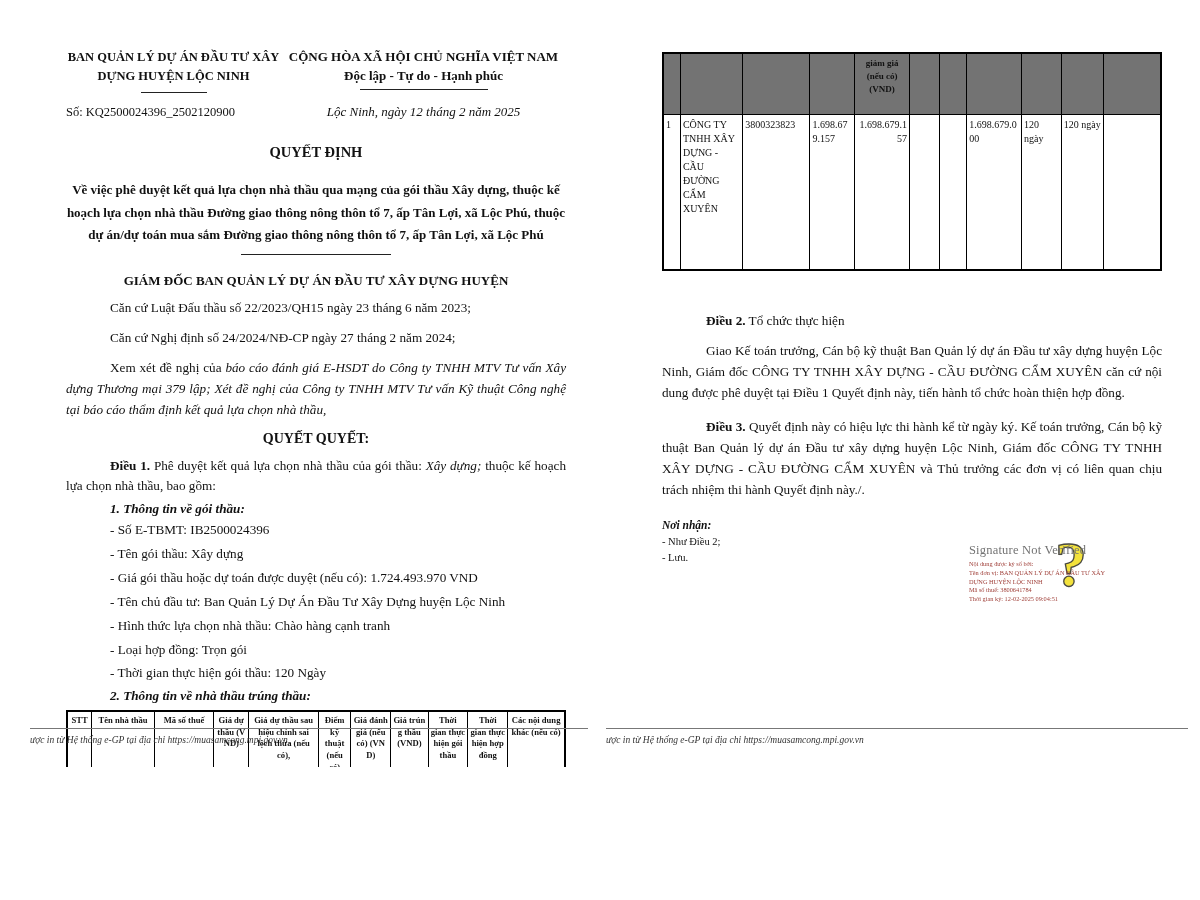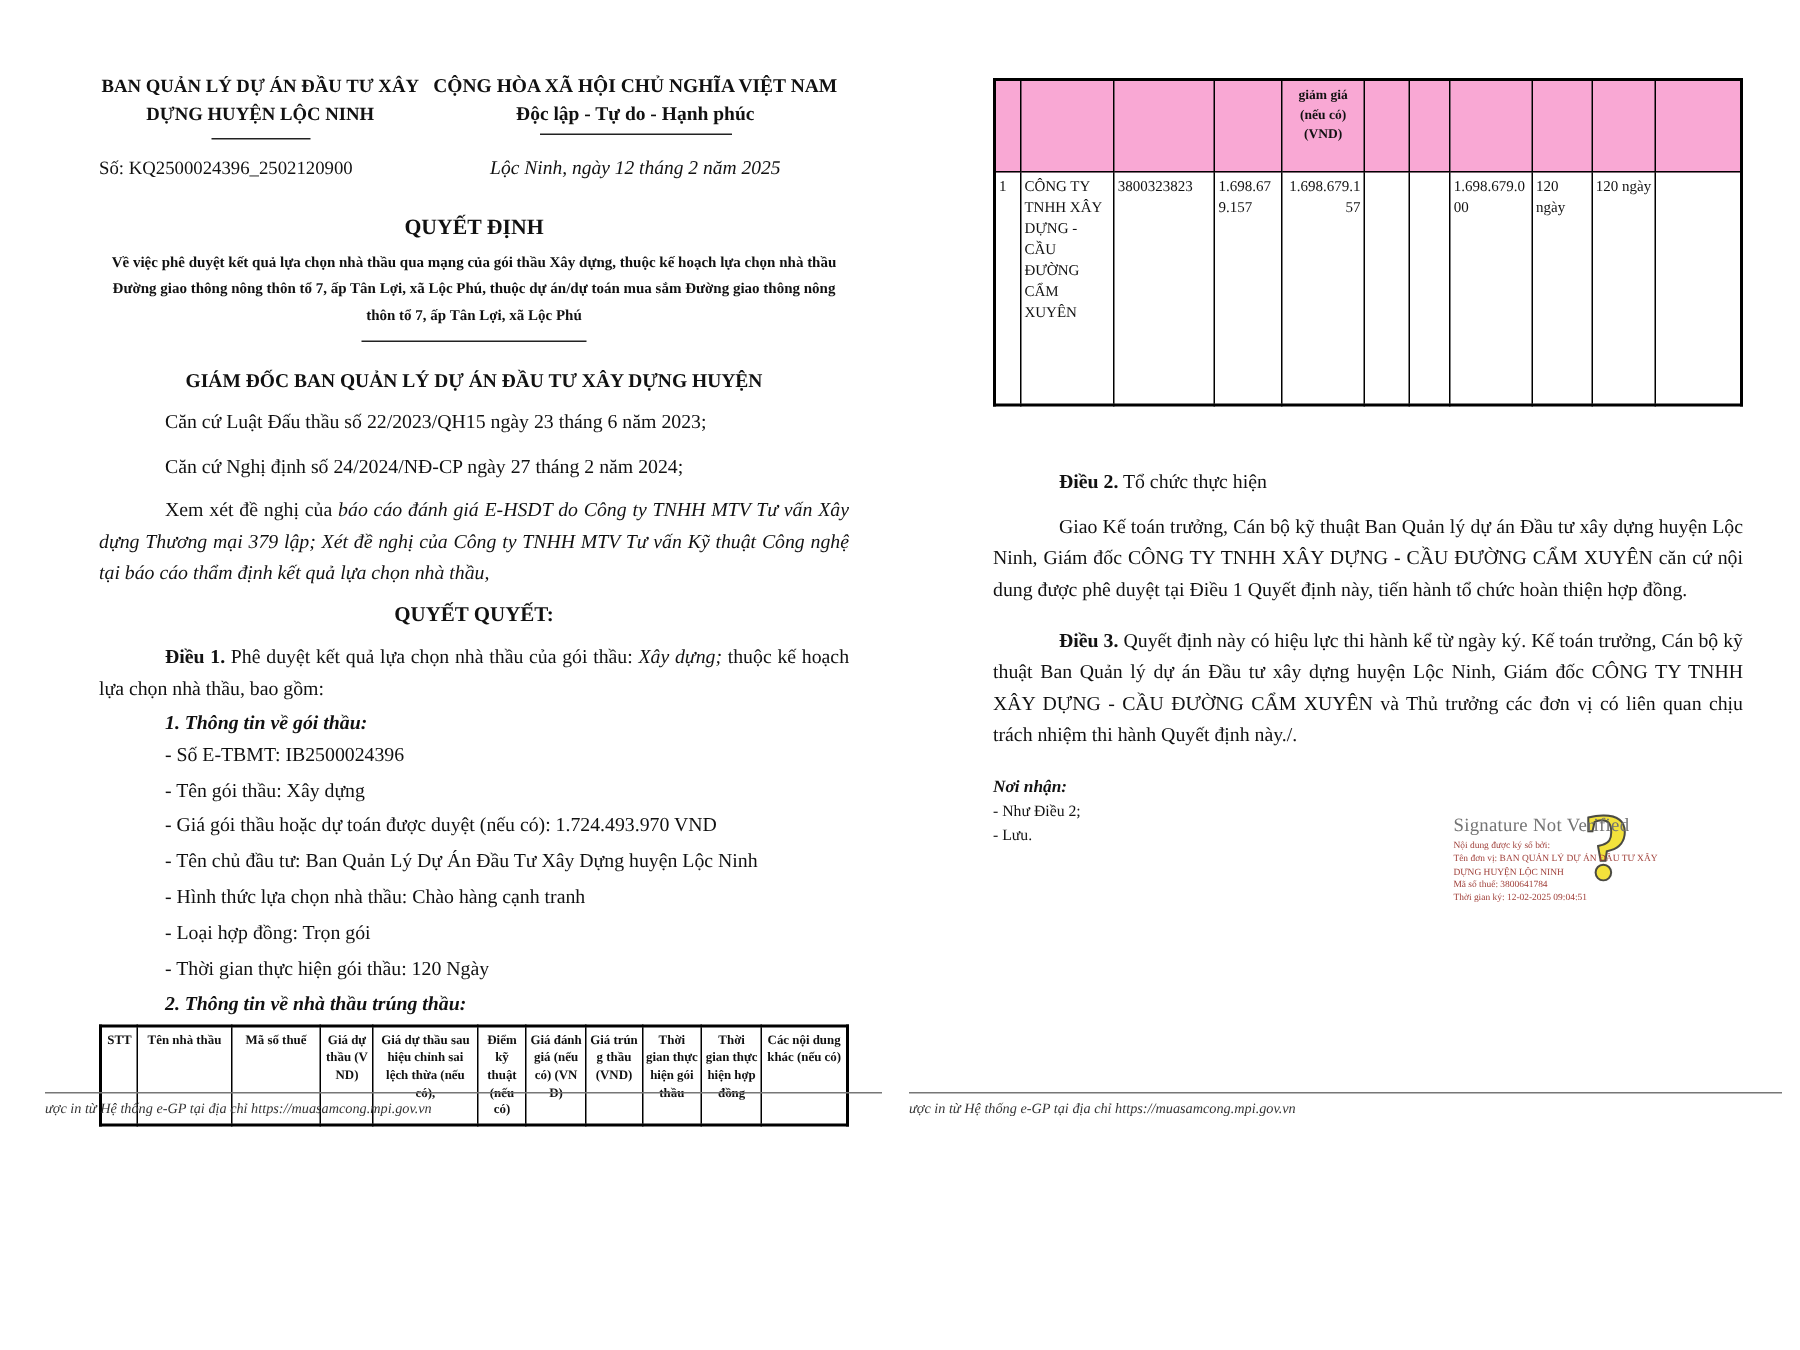--- a/index.html
+++ b/index.html
@@ -17,36 +17,36 @@
   .hdr-right{width:57%;text-align:center;}
   .org{font-weight:bold;font-size:12.5px;line-height:1.5;}
   .rule{height:0;border-bottom:1.2px solid #222;}
   .rule-org{width:66px;margin:6px auto 0;}
   .doc-no{font-size:12.5px;text-align:left;margin-top:12px;}
   .nat{font-weight:bold;font-size:13px;line-height:1.4;}
   .motto{font-weight:bold;font-size:13px;margin-top:2px;}
   .rule-motto{width:128px;margin:5px auto 0;}
   .place-date{font-style:italic;font-size:13px;margin-top:14px;}
   .title{text-align:center;font-weight:bold;font-size:14.5px;margin-top:24px;}
-  .subtitle{text-align:center;font-weight:bold;font-size:10px;line-height:1.72;margin-top:6px;}
+  .subtitle{text-align:center;font-weight:bold;font-size:13px;line-height:1.72;margin-top:18px;}
   .rule-title{width:150px;margin:8px auto 0;}
   .authority{text-align:center;font-weight:bold;font-size:13px;margin-top:18px;}
   .para{font-size:13.2px;line-height:1.58;margin:9px 0 0;text-align:justify;}
   .indent{text-indent:44px;}
   .decision-heading{text-align:center;font-weight:bold;font-size:14px;margin-top:10px;}
   .sec-heading{font-weight:bold;font-style:italic;font-size:13.2px;margin:4px 0 0;padding-left:44px;}
   .item{font-size:13.2px;line-height:1.58;margin:3px 0 0;padding-left:0;text-indent:44px;}
 
   
   table.grid{border-collapse:collapse;table-layout:fixed;width:100%;margin-top:6px;border:2px solid #000;}
   table.grid th,table.grid td{border:1px solid #000;vertical-align:top;padding:3px 2px;word-break:break-all;}
   table.grid th{font-size:8.6px;line-height:1.35;font-weight:bold;text-align:center;word-break:normal;overflow-wrap:break-word;}
   table.grid td{font-size:10px;line-height:1.4;}
   .grid2{margin-top:0;}
-  .grid2 .cont-head td{background:#f9a8d4;height:54px;font-size:9px;font-weight:bold;text-align:center;line-height:1.45;word-break:normal;overflow-wrap:break-word;}
+  .grid2 .cont-head td{background:#737373;height:54px;font-size:9px;font-weight:bold;text-align:center;line-height:1.45;word-break:normal;overflow-wrap:break-word;}
   .grid2 .data-row td{height:148px;}
   .cell-right{text-align:right;word-break:break-all;}
   .cell-num{word-break:break-all;}
 
   
   .inner2{position:absolute;left:62px;right:38px;top:46px;}
   .sign-row{display:flex;margin-top:16px;}
   .recipients{flex:1;font-size:10.5px;line-height:1.5;}
   .rec-label{font-size:11.5px;font-weight:bold;font-style:italic;}
   .signer{width:56%;text-align:center;}

